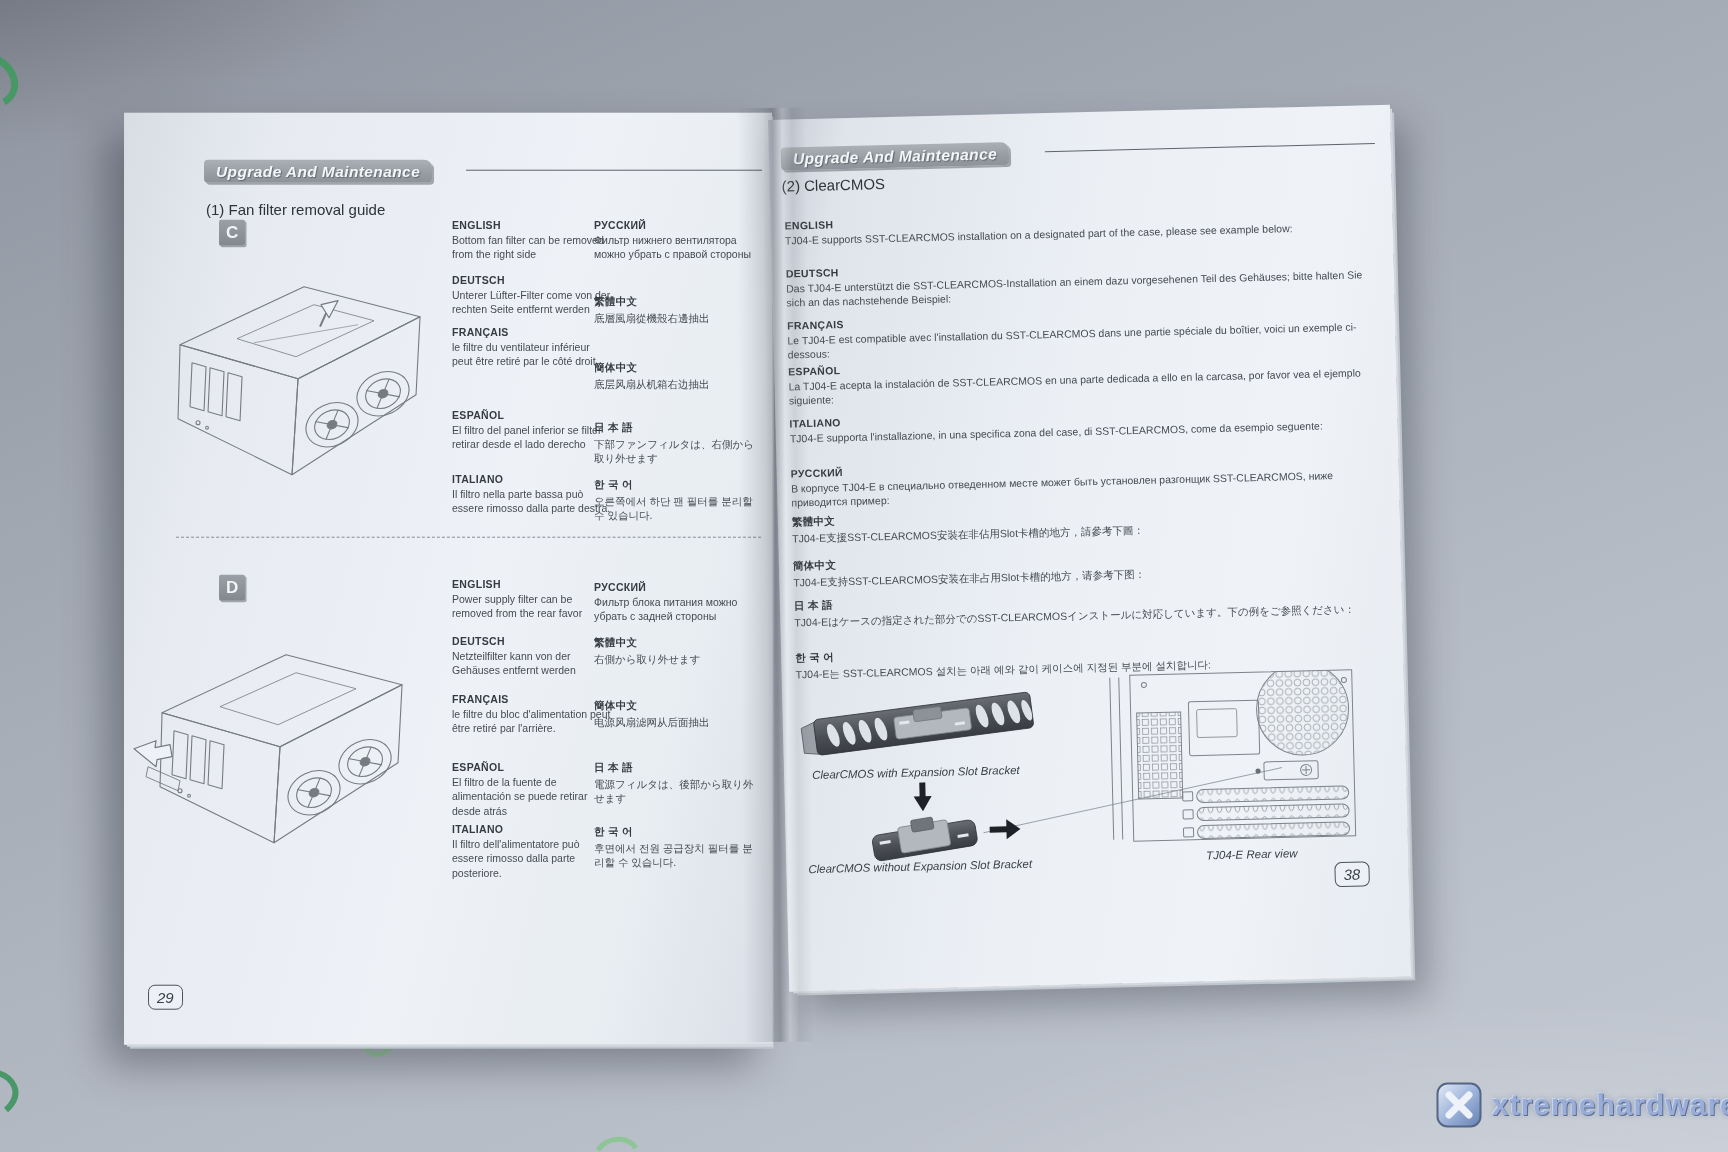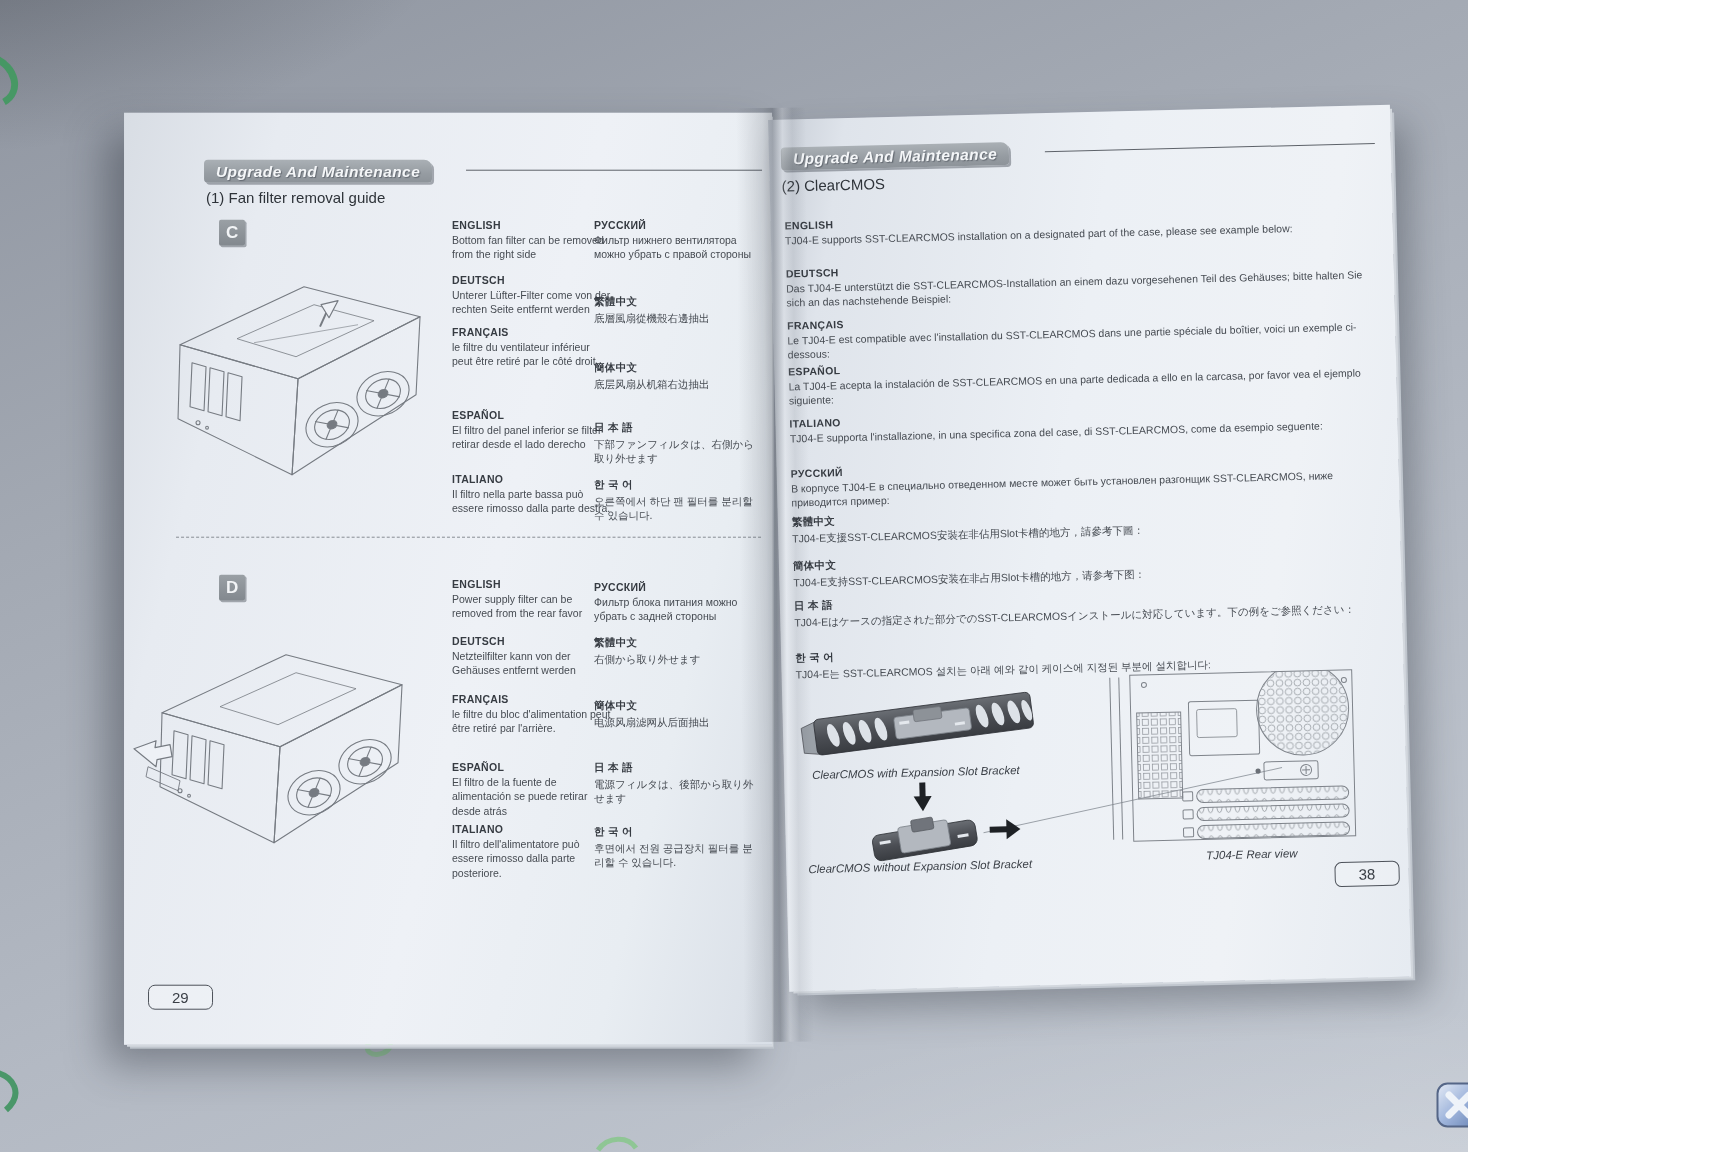--- a/index.html
+++ b/index.html
@@ -1,17 +1,17 @@
 <!DOCTYPE html>
 <html><head>
 <meta charset="utf-8">
 <style>
   html,body{margin:0;padding:0;}
   body{width:1728px;height:1152px;overflow:hidden;font-family:"Liberation Sans","DejaVu Sans",sans-serif;}
-  .scene{position:relative;width:1468px;height:1152px;overflow:hidden;
+  .scene{position:relative;width:1728px;height:1152px;overflow:hidden;
     background:
       radial-gradient(1300px 600px at 88% 118%, rgba(255,255,255,0.30), rgba(255,255,255,0) 60%),
       radial-gradient(1000px 450px at -6% -8%, rgba(28,31,36,0.38), rgba(28,31,36,0) 55%),
       linear-gradient(158deg,#8f95a0 0%,#a3a9b3 32%,#b3b9c3 62%,#c4cad3 100%);}
   .deco{position:absolute;left:0;top:0;z-index:1;pointer-events:none;}
   .book{position:absolute;left:122px;top:100px;width:1272px;height:948px;transform:rotate(-0.5deg);z-index:2;}
   .page{position:absolute;}
   .page-left{left:2px;top:10px;width:648px;height:932px;transform:rotate(0.5deg);
     background:linear-gradient(104deg,#d8dde4 0%,#e7ebf1 18%,#eef1f6 55%,#e8edf2 80%,#d9dfe7 100%);
     box-shadow:2px 3px 0 -1px #d3d8de,4px 6px 0 -2px #bfc5cd,-18px 20px 38px rgba(38,43,53,0.40);}
@@ -28,21 +28,21 @@
   .sec-title{position:absolute;font-size:15px;color:#2e3339;}
   .badge{position:absolute;width:26px;height:26px;border-radius:2px;text-align:center;line-height:26px;
     background:linear-gradient(180deg,#9aa0a5,#82888e);color:#f2f4f6;font-weight:bold;font-size:17px;
     box-shadow:1.5px 1.5px 0 rgba(90,96,104,0.5);}
   .lb{position:absolute;}
   .ll{font-weight:bold;font-size:10.5px;color:#363b42;letter-spacing:0.3px;margin-bottom:2px;}
   .lt{font-size:10.5px;color:#464b52;line-height:1.38;}
   .pb{position:absolute;left:14px;width:596px;}
   .cap{position:absolute;font-style:italic;font-size:11.5px;color:#3a3f46;white-space:nowrap;}
   .pagenum{position:absolute;border:1.6px solid #4d525a;border-radius:7px;font-size:15px;color:#3a3f46;
-    padding:3px 23px;background:rgba(255,255,255,0.18);}
+    padding:3px 8px;background:rgba(255,255,255,0.18);font-style:italic;}
   .dashes{position:absolute;border-top:1.4px dashed #878d94;}
   .ill{position:absolute;}
   .wm{position:absolute;left:1436px;top:1082px;display:flex;align-items:center;gap:10px;opacity:0.93;z-index:5;}
   .wm-text{font-size:30px;font-weight:bold;letter-spacing:1px;color:#96abd8;
     text-shadow:1px 1px 0 #55688f,-1px -1px 0 #c9d6ef,0 0 6px rgba(70,90,130,0.45);}
 </style>
 </head>
 <body>
 
 <div class="scene">
@@ -52,21 +52,21 @@
     <path d="M340,1040 c 20,-18 46,-12 50,2 c 4,14 -28,18 -22,2 c 6,-14 40,-16 60,-2" stroke="#8ecf90" stroke-width="5" fill="none" opacity="0.75"></path>
     <path d="M-6,1072 c 20,4 30,22 12,38" stroke="#2f8f52" stroke-width="6" fill="none" opacity="0.8"></path>
     <path d="M598,1150 c 10,-14 30,-14 38,-2" stroke="#7cc77e" stroke-width="5" fill="none" opacity="0.7"></path>
   </svg>
 
   <div class="book">
 
     <div class="page page-left">
       <div class="banner" style="left:80px;top:47px;">Upgrade And Maintenance</div>
       <div class="hline" style="left:342px;top:57px;width:296px;"></div>
-      <div class="sec-title" style="left:82px;top:76px;">(1) Fan filter removal guide</div>
+      <div class="sec-title" style="left:82px;top:88px;">(1) Fan filter removal guide</div>
 
       <div class="badge" style="left:95px;top:107px;">C</div>
 
       <svg class="ill" style="left:38px;top:152px;" width="272" height="212" viewBox="0 0 272 212">
         <g fill="none" stroke="#767b82" stroke-width="1.1" stroke-linejoin="round">
           <polygon points="18,80 142,22 258,52 136,114"></polygon>
           <polygon points="18,80 16,154 130,210 136,114"></polygon>
           <polygon points="136,114 130,210 254,130 258,52"></polygon>
           <polygon points="75,74 152,40 212,56 134,92" stroke-width="0.8"></polygon>
           <line x1="92" y1="78" x2="196" y2="60" stroke-width="0.6"></line>

